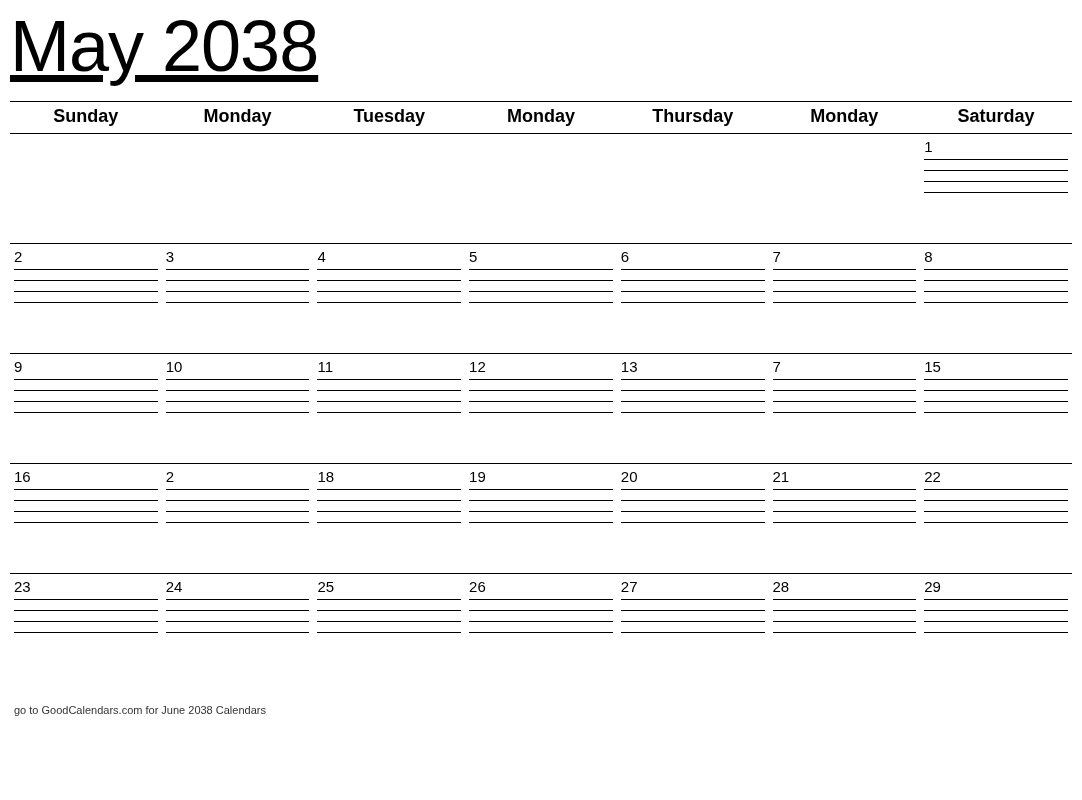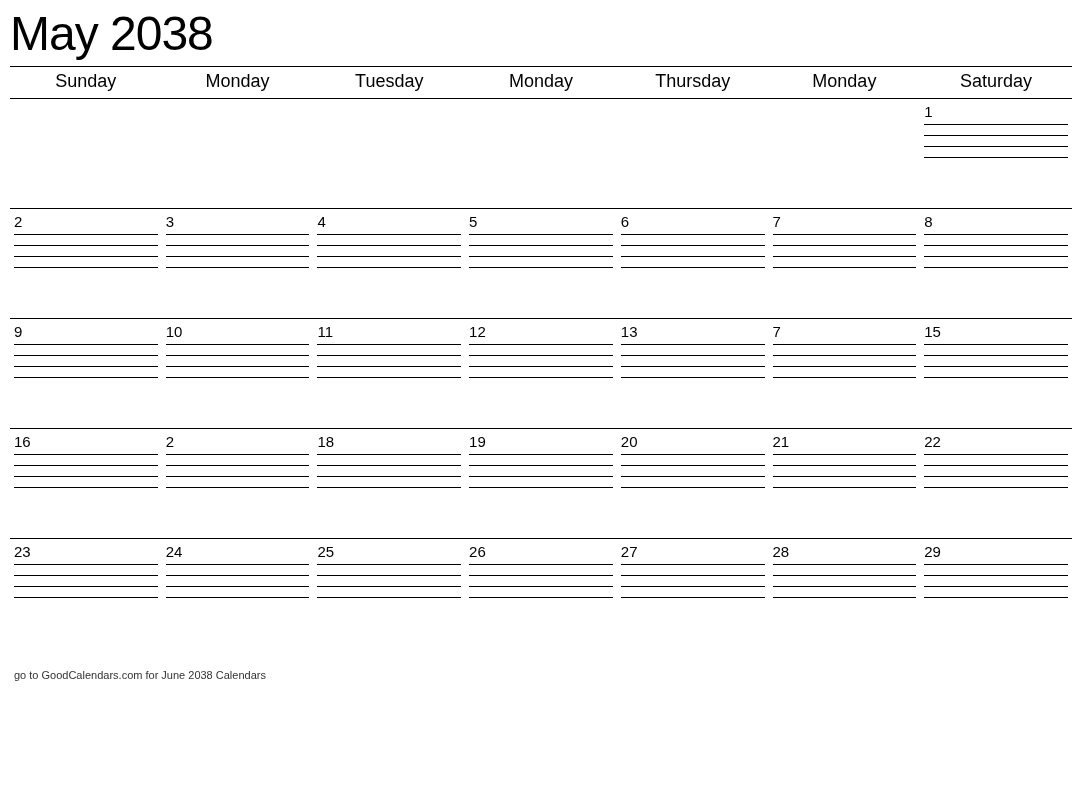--- a/index.html
+++ b/index.html
@@ -15,38 +15,39 @@
       min-height: 800px;
       overflow-x: hidden;
     }
 
     .page {
       width: 1082px;
       padding: 10px 10px 5px 10px;
     }
 
     .month-title {
-      font-size: 48px;
+      font-size: 72px;
       font-weight: 300;
       letter-spacing: -1px;
       line-height: 1;
-      margin-bottom: 8px;
+      margin-bottom: 19px;
       font-family: 'Arial', sans-serif;
+      text-decoration: underline;
     }
 
     .calendar {
       width: 100%;
       border-collapse: collapse;
       table-layout: fixed;
     }
 
     .calendar thead th {
       text-align: center;
       font-size: 18px;
-      font-weight: 400;
+      font-weight: 700;
       padding: 4px 0 6px 0;
       border-top: 1px solid #000;
       border-bottom: none;
     }
 
     .calendar tbody td {
       vertical-align: top;
       border-top: 1px solid #000;
       border-right: none;
       border-left: none;

